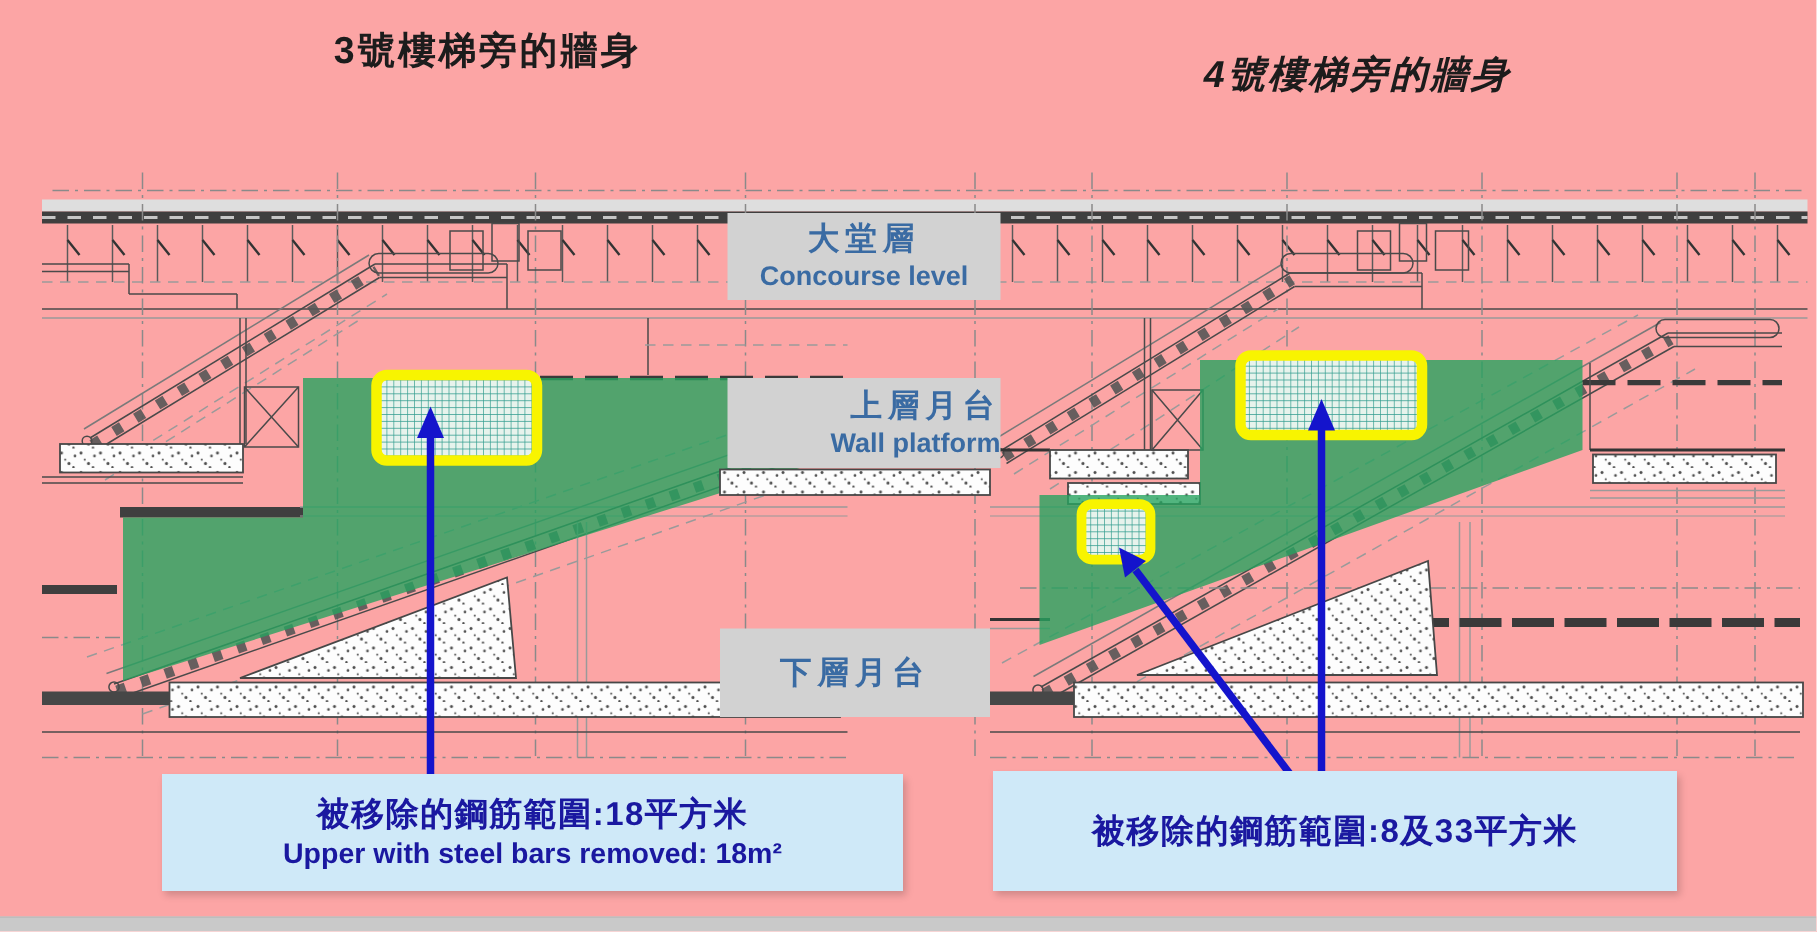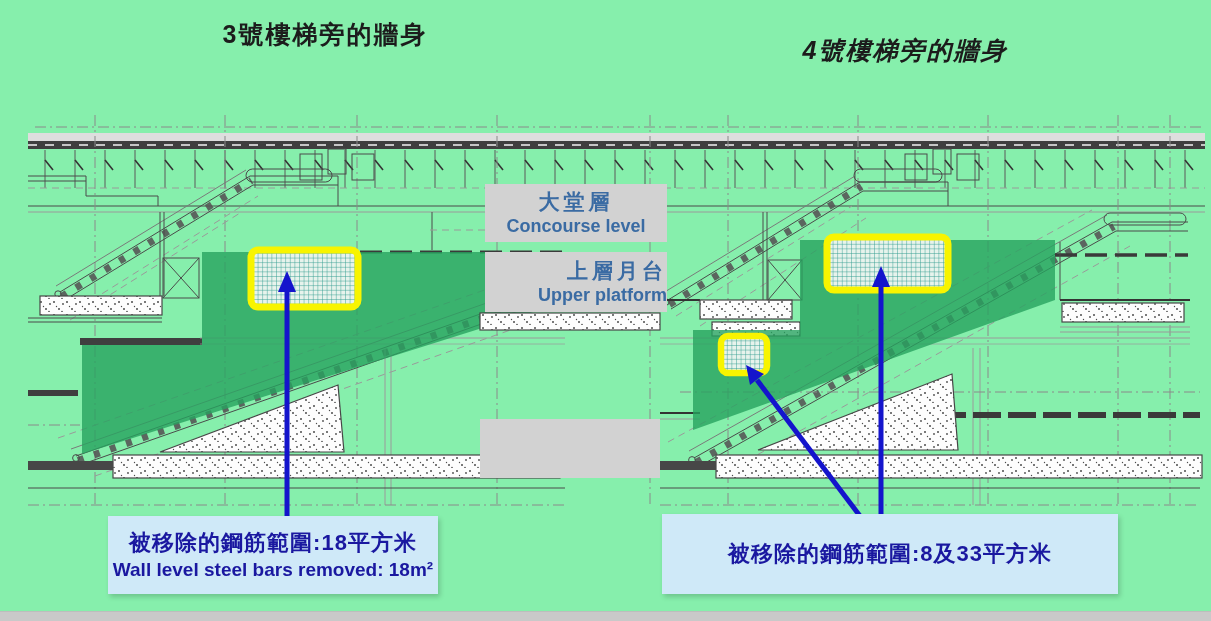--- a/index.html
+++ b/index.html
@@ -1,16 +1,16 @@
 <!DOCTYPE html>
 <html style="--green-overlay: #27a35f; --highlight-yellow: #f8f400; --grid-line: #2f9c8e; --grid-bg: #e7f3ec; --arrow-blue: #1414cc; --level-box-bg: #d2d2d2; --level-text: #3a6ba3; --note-bg: #cfe9f8; --note-text: #1a18a0; --title-text: #1c1c1c; --bottom-bar: #c9c9c9;"><head>
 <meta charset="utf-8">
 <style>
   html,body{margin:0;padding:0;background:#fff;}
-  #stage{position:relative;width:1211px;height:621px;background:#86efac;overflow:hidden;
+  #stage{position:relative;width:1211px;height:621px;background:#fca5a5;overflow:hidden;
          font-family:"Liberation Sans","DejaVu Sans",sans-serif;}
   svg{position:absolute;left:0;top:0;}
   
   .ln{stroke:#4a4a4a;stroke-width:1;fill:none}
   .l2{stroke-width:2;stroke:#333}
   .thin{stroke:#9a9a9a;stroke-width:1;fill:none}
   .dash{stroke-dasharray:7 5}
   .dd{stroke-dasharray:11 4 2 4;stroke:#8a8a8a;stroke-width:1;fill:none}
   .blocks{stroke:#565656;stroke-width:7;stroke-dasharray:6 11;opacity:.9;fill:none}
   .rail{stroke:#7a7a7a;stroke-width:1;fill:none}
@@ -204,33 +204,34 @@
     </g>
   </svg>
 
   <div class="title" style="left:130px;top:20px;width:390px;">
     <div class="zh">3號樓梯旁的牆身</div>
   </div>
   <div class="title" style="left:705px;top:36px;width:400px;font-style:italic;">
     <div class="zh">4號樓梯旁的牆身</div>
   </div>
 
-  <div class="levelbox" style="left:485px;top:142px;width:182px;height:58px;margin-top:42px;">
+  <div class="levelbox" style="left:485px;top:142px;width:182px;height:58px;">
     <div class="zh">大堂層</div>
     <div class="en">Concourse level</div>
   </div>
   <div class="levelbox" style="left:485px;top:252px;width:182px;height:60px;text-align:right;">
     <div class="zh">上層月台</div>
-    <div class="en">Upper platform</div>
+    <div class="en">Wall platform</div>
   </div>
   <div class="levelbox" style="left:480px;top:419px;width:180px;height:59px;">
-  </div>
-
-  <div class="notebox" style="left:108px;top:516px;width:330px;height:78px;">
+    <div class="zh">下層月台</div>
+  </div>
+
+  <div class="notebox" style="left:108px;top:516px;width:494px;height:78px;">
     <div class="zh">被移除的鋼筋範圍:18平方米</div>
-    <div class="en">Wall level steel bars removed: 18m²</div>
+    <div class="en">Upper with steel bars removed: 18m²</div>
   </div>
   <div class="notebox" style="left:662px;top:514px;width:456px;height:80px;">
     <div class="zh">被移除的鋼筋範圍:8及33平方米</div>
   </div>
 
   <div class="bottombar"></div>
 </div>
 
 </body></html>

